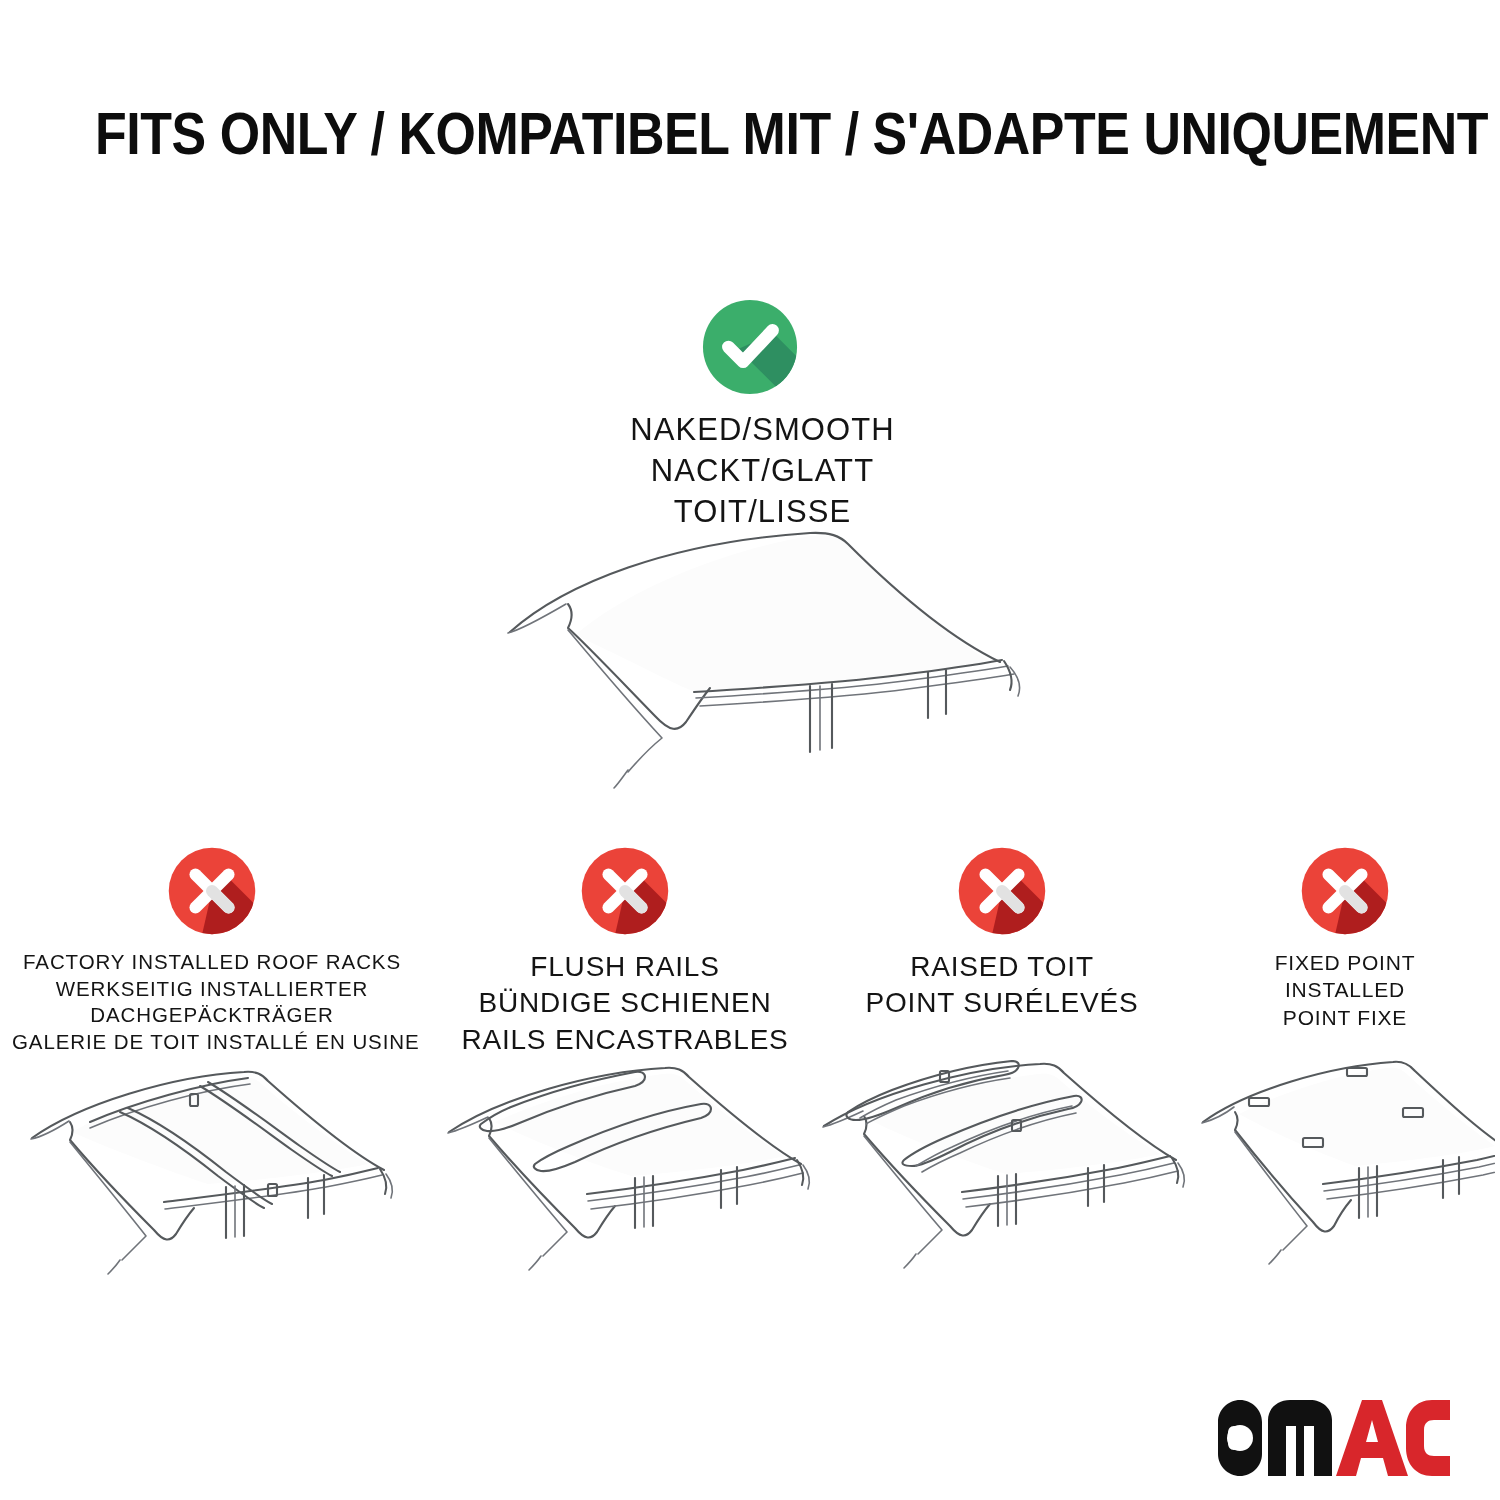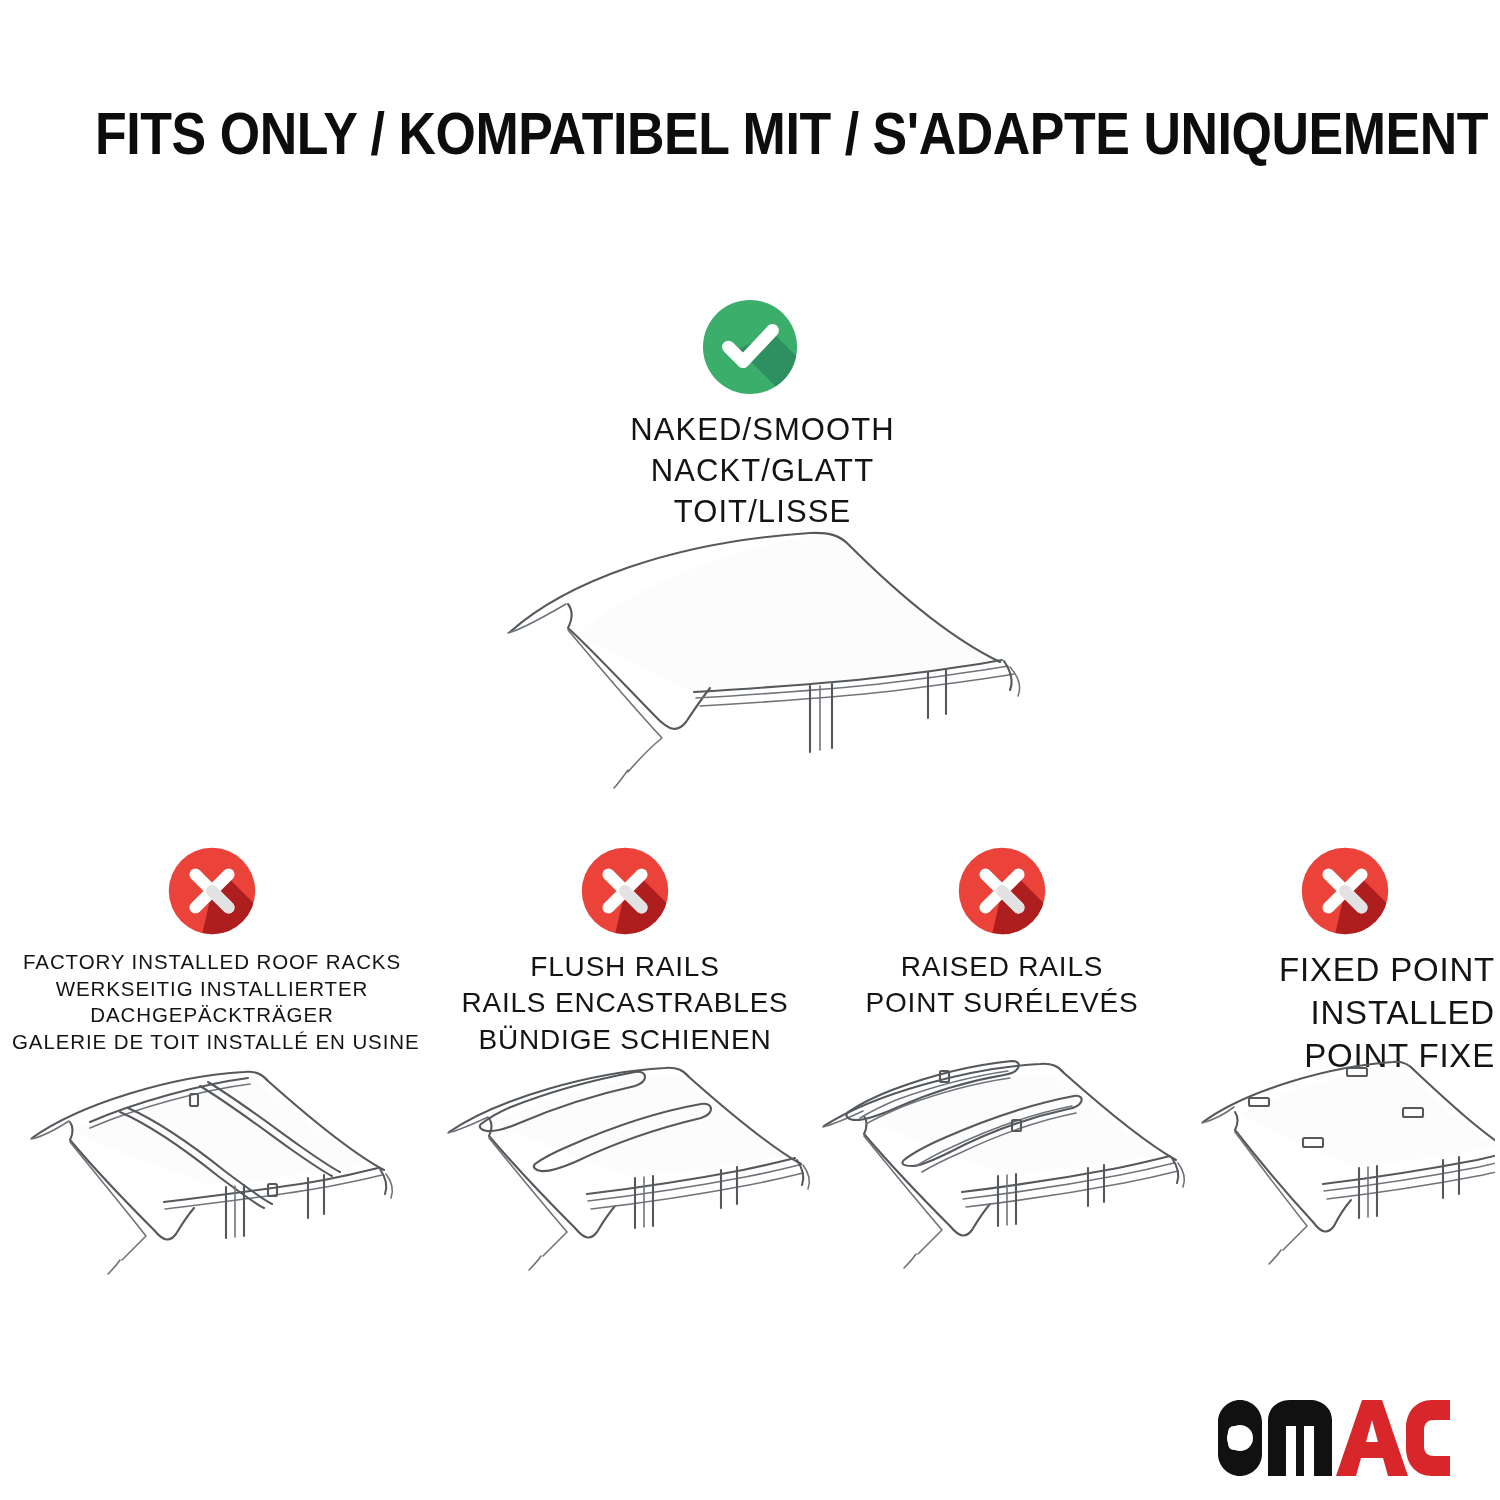--- a/index.html
+++ b/index.html
@@ -104,21 +104,21 @@
   .col-label {
     margin-top: 12px;
     line-height: 1.3;
     font-weight: 400;
     color: #141414;
   }
   .col-label div { white-space: nowrap; }
   .col-0 .col-label { font-size: 20.5px; letter-spacing: 0.9px; }
   .col-1 .col-label,
   .col-2 .col-label { font-size: 28px; letter-spacing: 0.8px; }
-  .col-3 .col-label { font-size: 33px; letter-spacing: 0.8px; text-align: right; }
+  .col-3 .col-label { font-size: 21px; letter-spacing: 0.8px; }
 
   .col-art {
     position: absolute;
     top: 215px;
     left: 0;
     width: 100%;
     height: 215px;
   }
   .col-art svg { display: block; width: 100%; height: 100%; }
 
@@ -280,22 +280,22 @@
         </g>
         <path d="M32 32 L68 68" stroke="#ffffff" stroke-width="13" stroke-linecap="round"></path>
         <path d="M68 32 L32 68" stroke="#ffffff" stroke-width="13" stroke-linecap="round"></path>
         <g clip-path="url(#cc1)">
           <path d="M50 50 L68 68" stroke="#E2E2E2" stroke-width="13" stroke-linecap="round"></path>
         </g>
       </svg>
     </div>
     <div class="col-label">
       <div>FLUSH RAILS</div>
+      <div>BÜNDIGE SCHIENEN</div>
       <div>RAILS ENCASTRABLES</div>
-      <div>BÜNDIGE SCHIENEN</div>
     </div>
     <div class="col-art">
       <svg viewBox="0 0 380 215" aria-hidden="true">
         <path class="roof-fill" d="M60 62 C108 40 176 20 228 14 C240 12 246 16 252 22
             C286 52 326 82 350 96 C316 104 248 112 196 116 C158 104 104 84 60 62 Z"></path>
         <path class="roof-line" d="M14 72 C64 38 158 12 230 8 C242 7 248 10 254 17
             C290 49 334 86 366 104"></path>
         <path class="roof-line" d="M54 58 C58 64 57 70 54 76 C78 104 114 142 140 168
             C150 180 156 180 162 172 C168 162 174 153 180 146"></path>
         <path class="roof-line-thin" d="M13 73 C25 70 38 64 53 57"></path>
@@ -336,21 +336,21 @@
           <path d="M50 50 L66 34 L118 86 L118 120 L34 120 Z" fill="#AF1E1E"></path>
         </g>
         <path d="M32 32 L68 68" stroke="#ffffff" stroke-width="13" stroke-linecap="round"></path>
         <path d="M68 32 L32 68" stroke="#ffffff" stroke-width="13" stroke-linecap="round"></path>
         <g clip-path="url(#cc2)">
           <path d="M50 50 L68 68" stroke="#E2E2E2" stroke-width="13" stroke-linecap="round"></path>
         </g>
       </svg>
     </div>
     <div class="col-label">
-      <div>RAISED RAILS</div>
+      <div>RAISED TOIT</div>
       <div>POINT SURÉLEVÉS</div>
     </div>
     <div class="col-art">
       <svg viewBox="0 0 380 215" aria-hidden="true">
         <path class="roof-fill" d="M58 60 C106 38 174 20 226 14 C238 12 244 16 250 22
             C284 52 324 80 348 94 C314 102 246 110 194 114 C156 102 102 82 58 60 Z"></path>
         <path class="roof-line" d="M12 66 C62 34 156 8 228 4 C240 3 246 6 252 13
             C288 45 332 82 364 100"></path>
         <path class="roof-line" d="M52 56 C56 62 55 68 52 74 C76 102 112 140 138 166
             C148 178 154 178 160 170 C166 160 172 151 178 144"></path>

